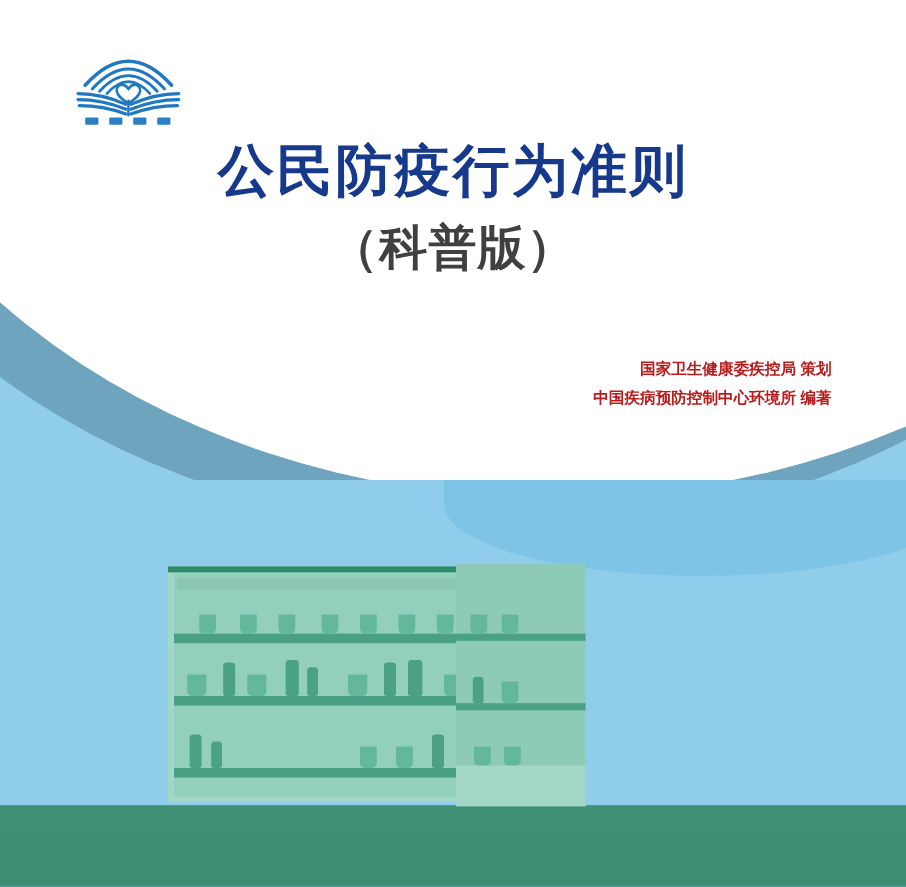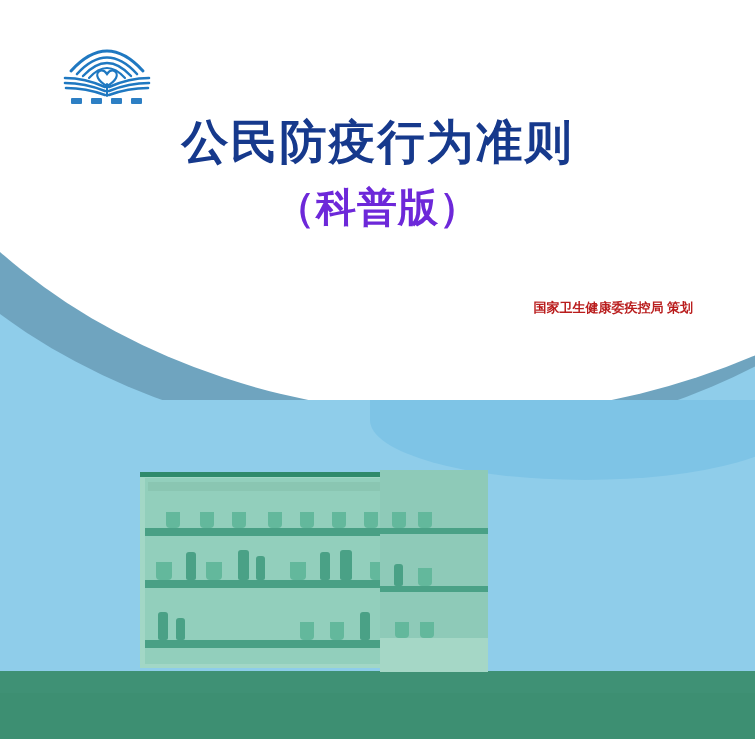--- a/index.html
+++ b/index.html
@@ -30,21 +30,21 @@
   .logo{position:absolute;left:57px;top:28px;width:100px;height:78px;}
   .logo svg{display:block;}
 
   
   .title-wrap{position:absolute;left:0;top:112px;width:755px;text-align:center;}
   .title-main{
     font-size:47px;line-height:60px;font-weight:bold;color:#16398c;
     letter-spacing:2px;
   }
   .title-sub{
-    font-size:40px;line-height:58px;font-weight:bold;color:#6d28d9;
+    font-size:40px;line-height:58px;font-weight:bold;color:#404040;
     letter-spacing:1px;margin-top:6px;
   }
 
   .credits{position:absolute;right:62px;top:296px;text-align:right;}
   .credit-line{font-size:13px;line-height:24px;color:#b91c1c;font-weight:bold;}
 
   
   .scene{position:absolute;left:0;top:400px;width:755px;height:339px;overflow:hidden;background:#8fcdea;}
 
   
@@ -118,20 +118,21 @@
       </svg>
     </div>
 
     <div class="title-wrap">
       <div class="title-main">公民防疫行为准则</div>
       <div class="title-sub">（科普版）</div>
     </div>
 
     <div class="credits">
       <div class="credit-line">国家卫生健康委疾控局 策划</div>
+      <div class="credit-line">中国疾病预防控制中心环境所 编著</div>
     </div>
   </div>
 
   <div class="scene">
     <div class="wall-curve"></div>
     <div class="floor"></div>
     <div class="floor-front"></div>
 
     <div class="shelf-back"></div>
     <div class="shelf-panel"></div>

